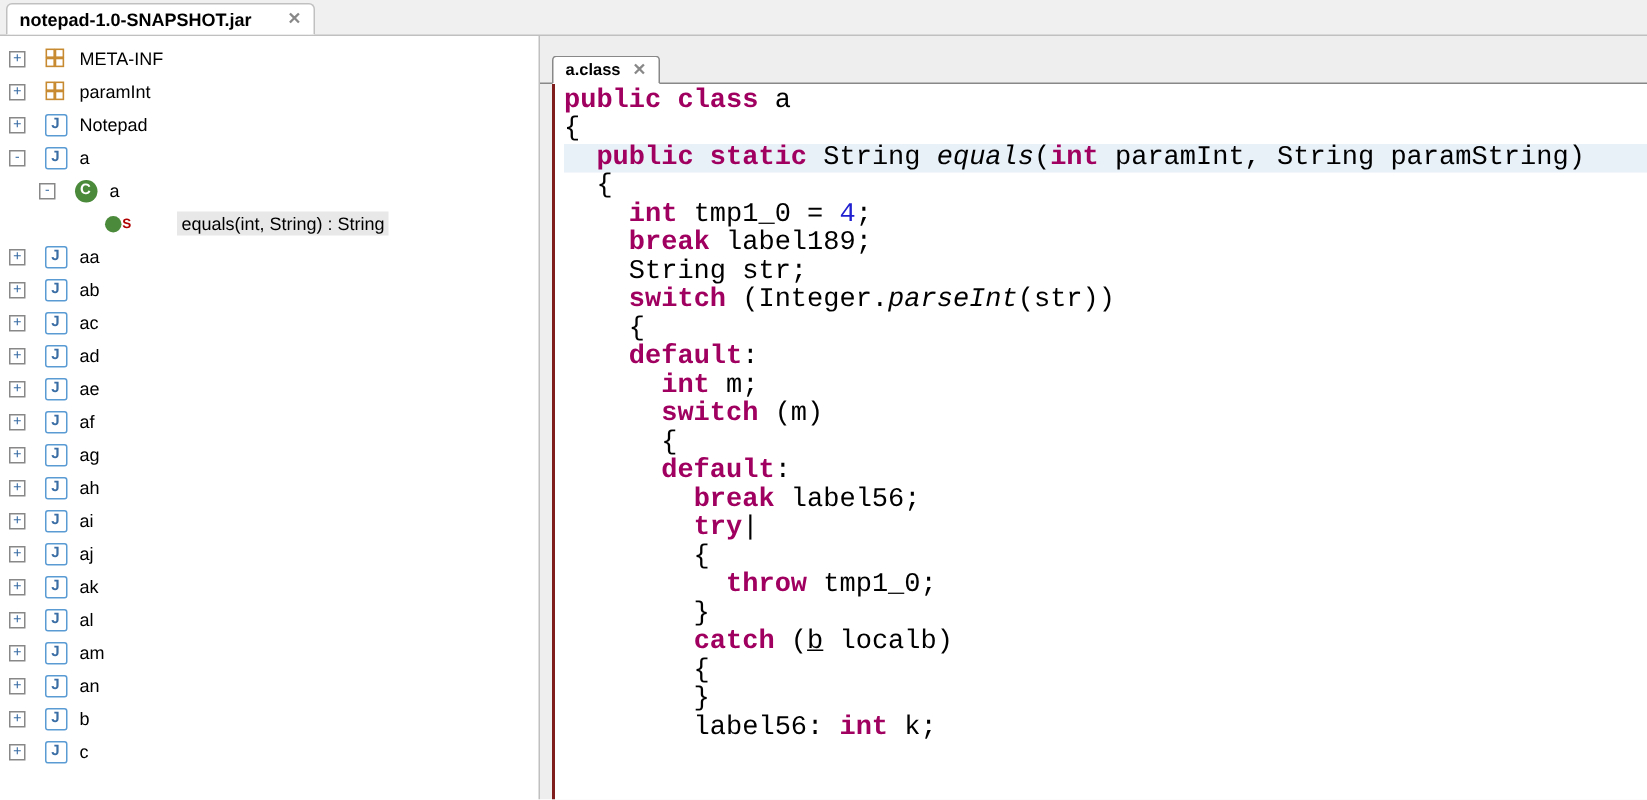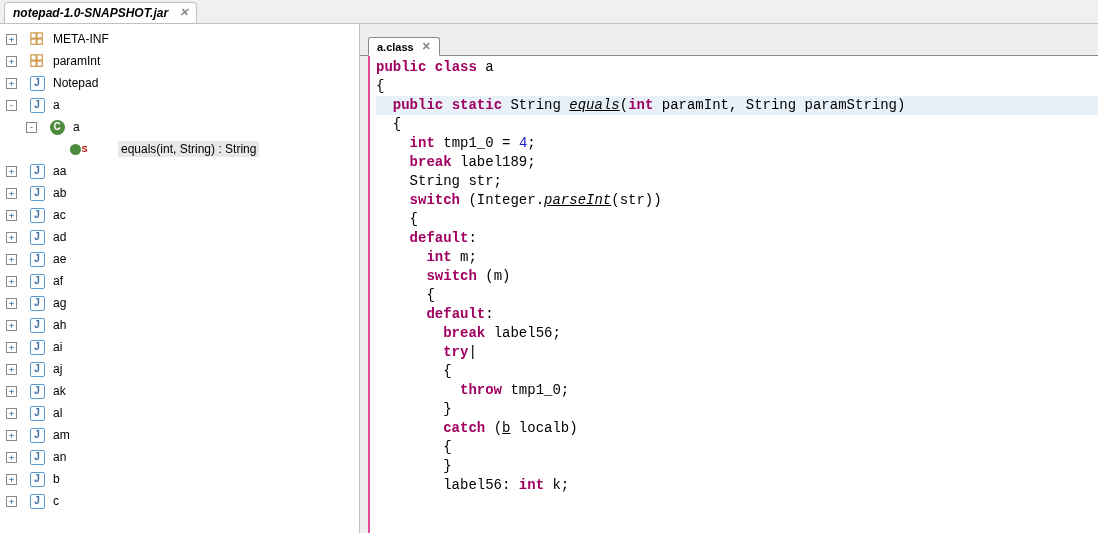--- a/index.html
+++ b/index.html
@@ -21,24 +21,23 @@
   padding-left: 4px;
 }
 .top-tab {
   background: #fff;
   border: 1px solid #c0c0c0;
   border-bottom: none;
   border-radius: 4px 4px 0 0;
   padding: 3px 8px;
   display: flex;
   align-items: flex-start;
-  gap: 11px;
+  gap: 24px;
   font-weight: bold;
   font-size: 12px;
-  font-style: italic;
 }
 .close-x {
   font-family: Arial, sans-serif;
   font-size: 11px;
   color: #888;
   cursor: pointer;
 }
 .main-area {
   display: flex;
   height: calc(100% - 24px);
@@ -118,31 +117,31 @@
   margin-bottom:-1px;
   border-radius:3px 3px 0 0;
   padding:2px 8px;
   display:flex;align-items:center;gap:8px;
   font-weight:bold;
   font-size:11px;
 }
 .code-area {
   flex:1;
   background:#fff;
-  border-left:2px solid #ec4899;
+  border-left:2px solid #7f1d1d;
   margin-left:8px;
   overflow:auto;
   font-family: Consolas, "Courier New", monospace;
-  font-size: 14px;
+  font-size: 18px;
   line-height: 19px;
   padding: 2px 0 2px 6px;
   white-space: pre;
 }
 .kw { color:#a00060; font-weight:bold; }
-.mname { color:#000; font-style:italic;text-decoration:underline; }
+.mname { color:#000; font-style:italic; }
 .num { color:#2020d0; }
 .hl-line { background:#e8f0f8; display:block; width:calc(100% - 0px);}
 .code-area .line { display:block; }
 .underline { text-decoration: underline; }
 </style>
 </head>
 <body>
 
 <div class="top-tabbar">
   <div class="top-tab">

